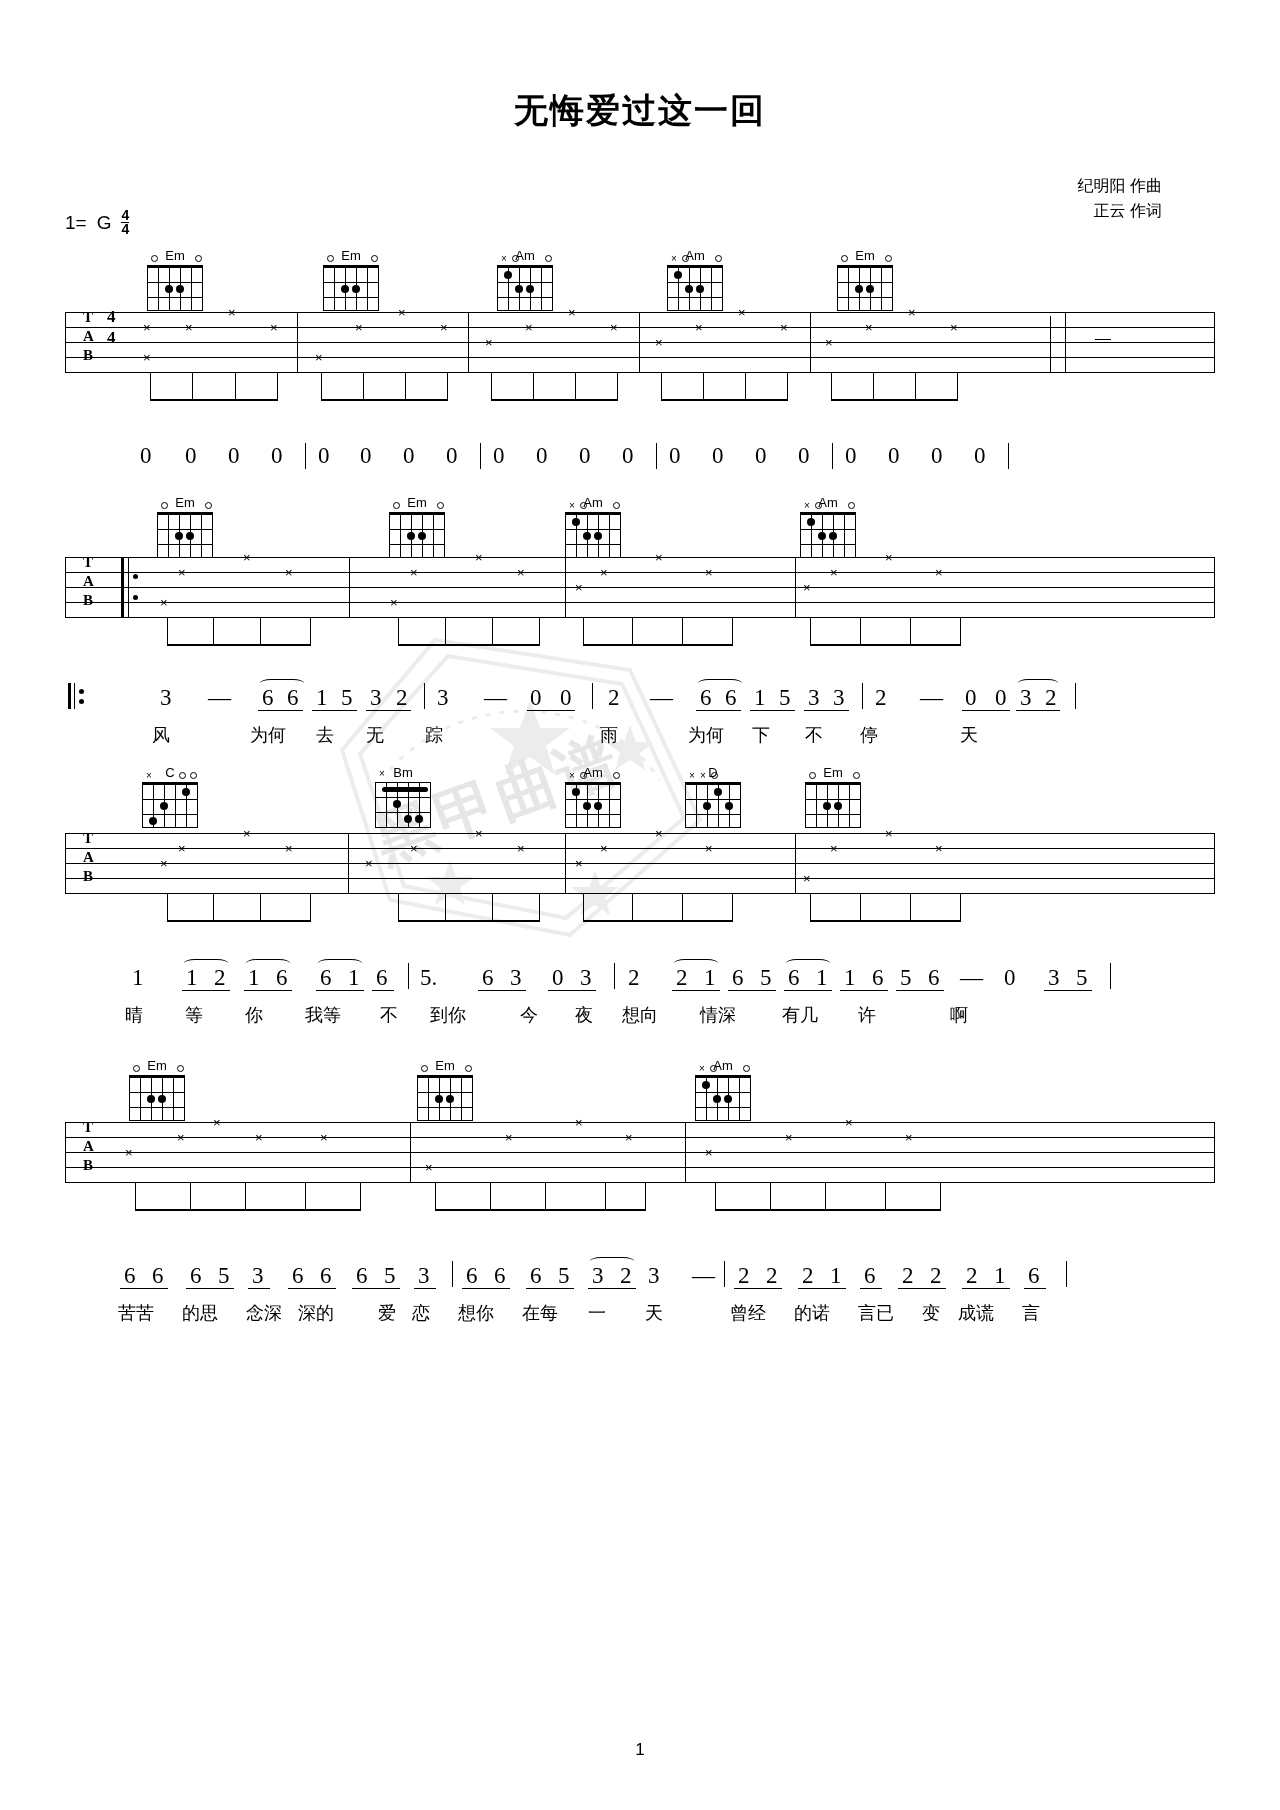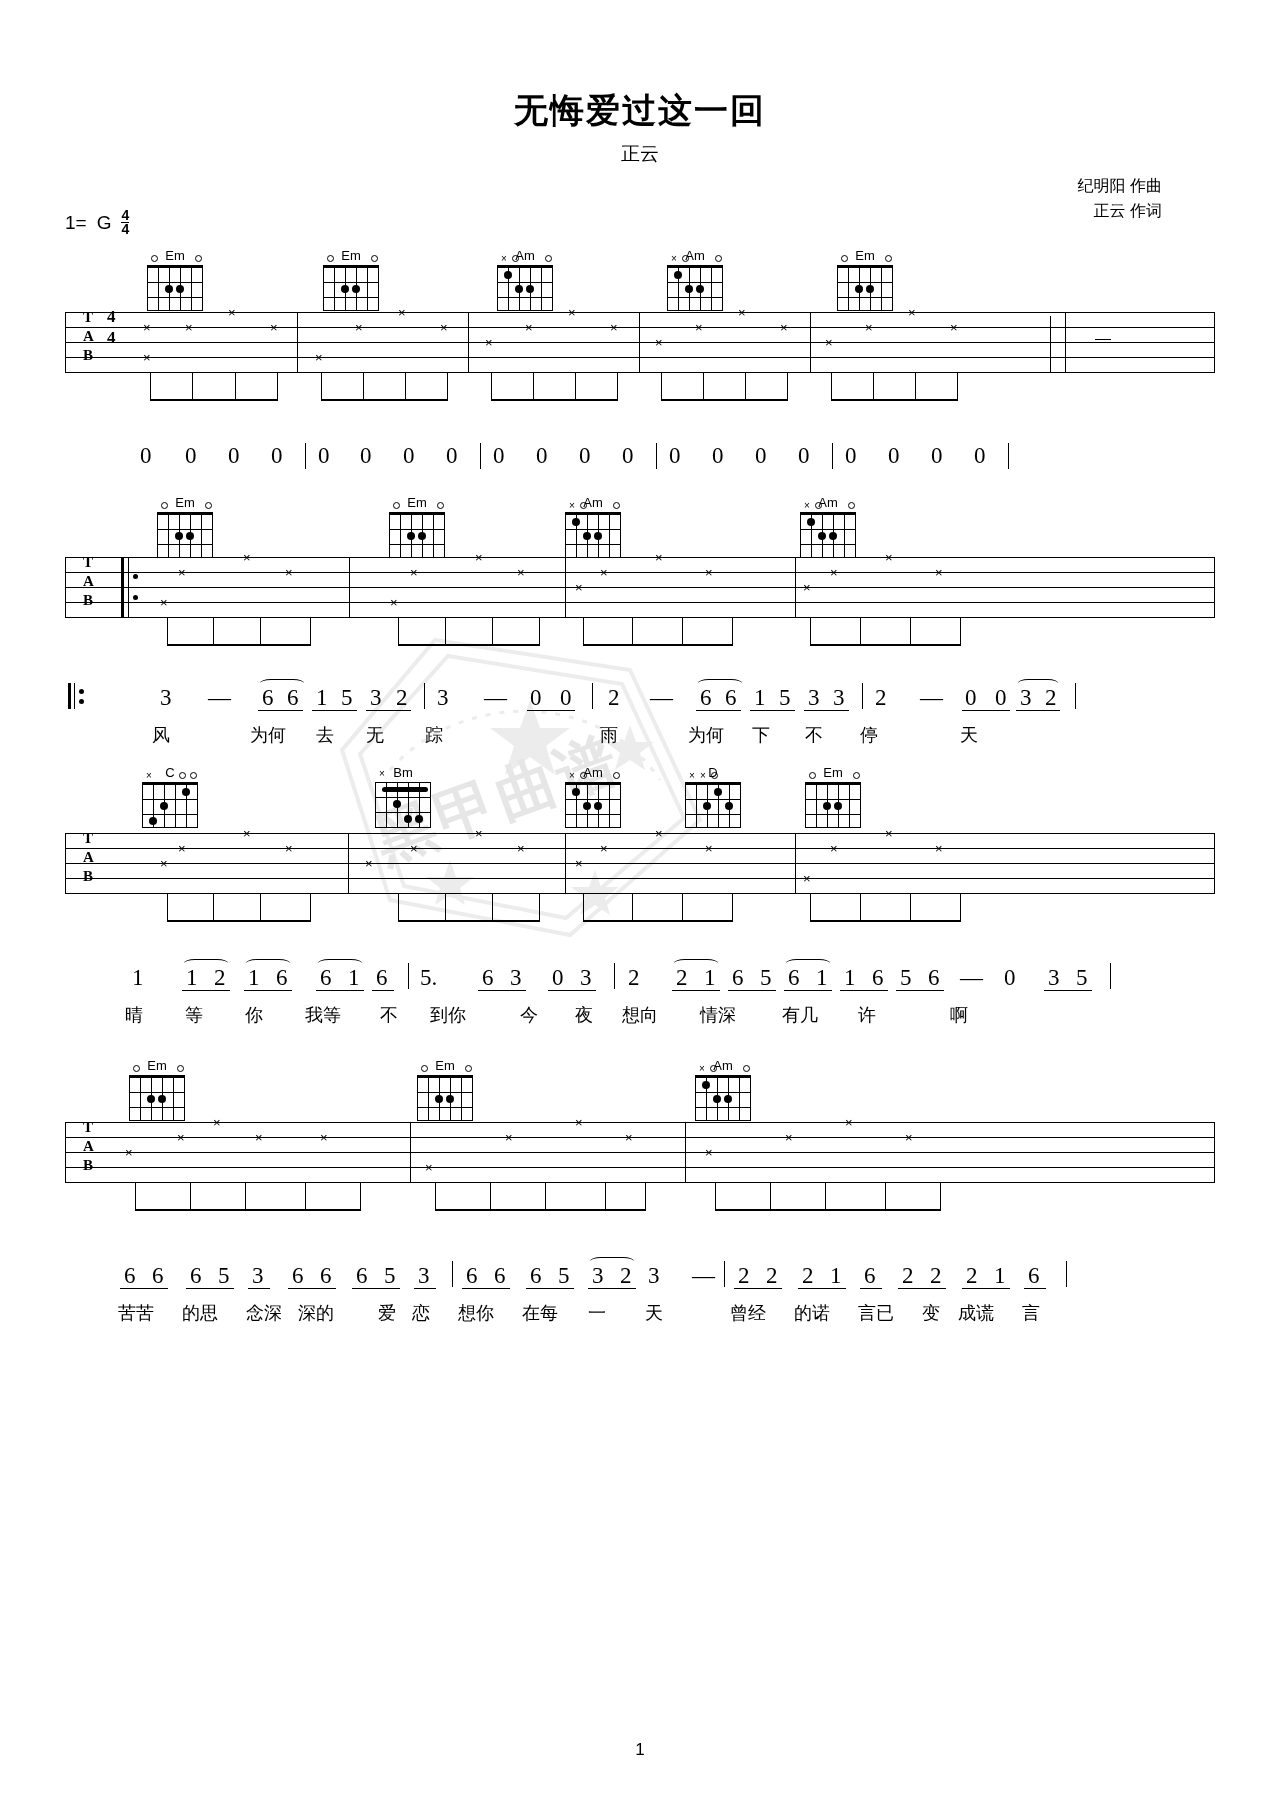--- a/index.html
+++ b/index.html
@@ -257,21 +257,20 @@
     text-align: center;
     font-size: 17px;
   }
 </style>
 </head>
 <body>
 
 <div class="sheet">
 
   <div class="title">无悔爱过这一回</div>
-  <div class="subtitle">正云</div>
 
   <div class="credits">
     <div>纪明阳  作曲</div>
     <div>正云  作词</div>
   </div>
 
   <div class="keysig">
     <span>1=</span>
     <span>G</span>
     <span class="timesig">

